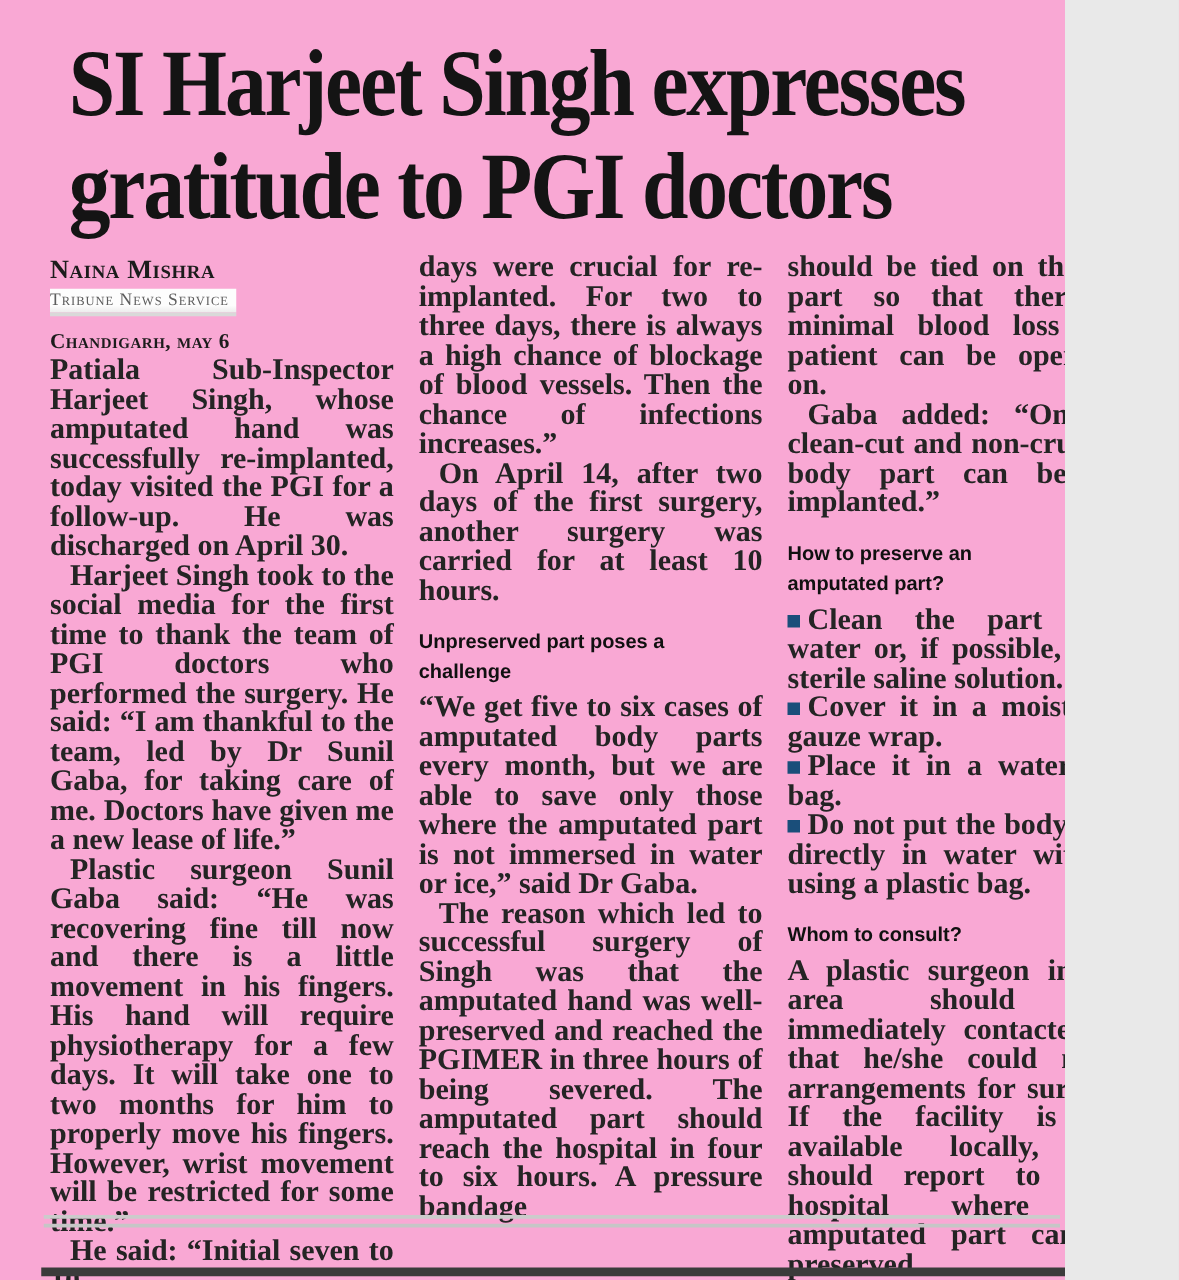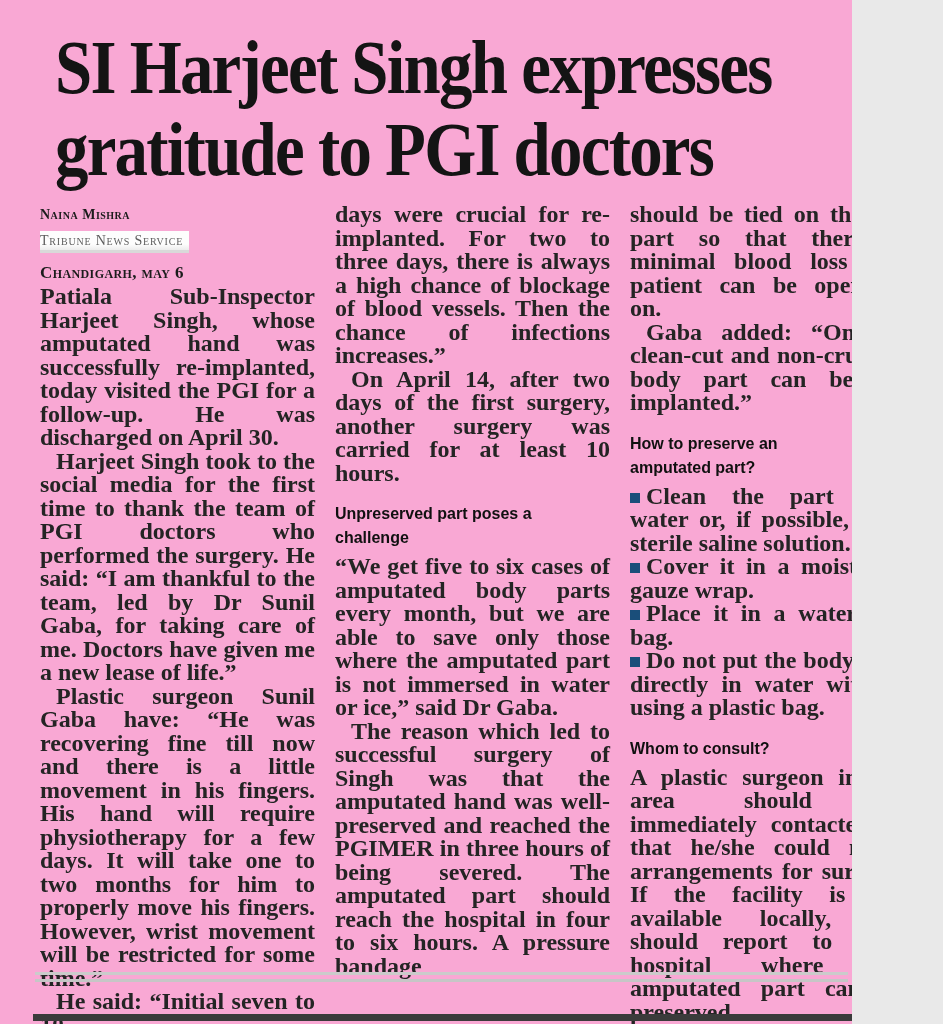--- a/index.html
+++ b/index.html
@@ -29,21 +29,21 @@
   
   .columns{
     position:absolute;top:203px;left:40px;
     width:866px;
     display:flex;gap:20px;
   }
   .col{width:275px;flex:0 0 275px;}
   .byline{
     font-variant:small-caps;
     font-weight:700;
-    font-size:14px;
+    font-size:21px;
     letter-spacing:0.5px;
     color:#1c1c1c;
     line-height:24px;
   }
   .agency{
     display:inline-block;
     font-variant:small-caps;
     font-weight:400;
     font-size:14px;
     letter-spacing:0.8px;
@@ -116,21 +116,21 @@
   </div>
 
   <div class="columns">
 
     <div class="col">
       <div class="byline">Naina Mishra</div>
       <div><span class="agency">Tribune News Service</span></div>
       <div class="dateline">Chandigarh, may 6</div>
       <p>Patiala Sub-Inspector Harjeet Singh, whose amputated hand was successfully re-implanted, today visited the PGI for a follow-up. He was discharged on April 30.</p>
       <p class="indent">Harjeet Singh took to the social media for the first time to thank the team of PGI doctors who performed the surgery. He said: “I am thankful to the team, led by Dr Sunil Gaba, for taking care of me. Doctors have given me a new lease of life.”</p>
-      <p class="indent">Plastic surgeon Sunil Gaba have: “He was recovering fine till now and there is a little movement in his fingers. His hand will require physiotherapy for a few days. It will take one to two months for him to properly move his fingers. However, wrist movement will be restricted for some time.”</p>
+      <p class="indent">Plastic surgeon Sunil Gaba said: “He was recovering fine till now and there is a little movement in his fingers. His hand will require physiotherapy for a few days. It will take one to two months for him to properly move his fingers. However, wrist movement will be restricted for some time.”</p>
       <p class="indent">He said: “Initial seven to 10</p>
     </div>
 
     <div class="col">
       <p>days were crucial for re-implanted. For two to three days, there is always a high chance of blockage of blood vessels. Then the chance of infections increases.”</p>
       <p class="indent">On April 14, after two days of the first surgery, another surgery was carried for at least 10 hours.</p>
       <div class="subhead">Unpreserved part poses a challenge</div>
       <p>“We get five to six cases of amputated body parts every month, but we are able to save only those where the amputated part is not immersed in water or ice,” said Dr Gaba.</p>
       <p class="indent">The reason which led to successful surgery of Singh was that the amputated hand was well-preserved and reached the PGIMER in three hours of being severed. The amputated part should reach the hospital in four to six hours. A pressure bandage</p>
     </div>

